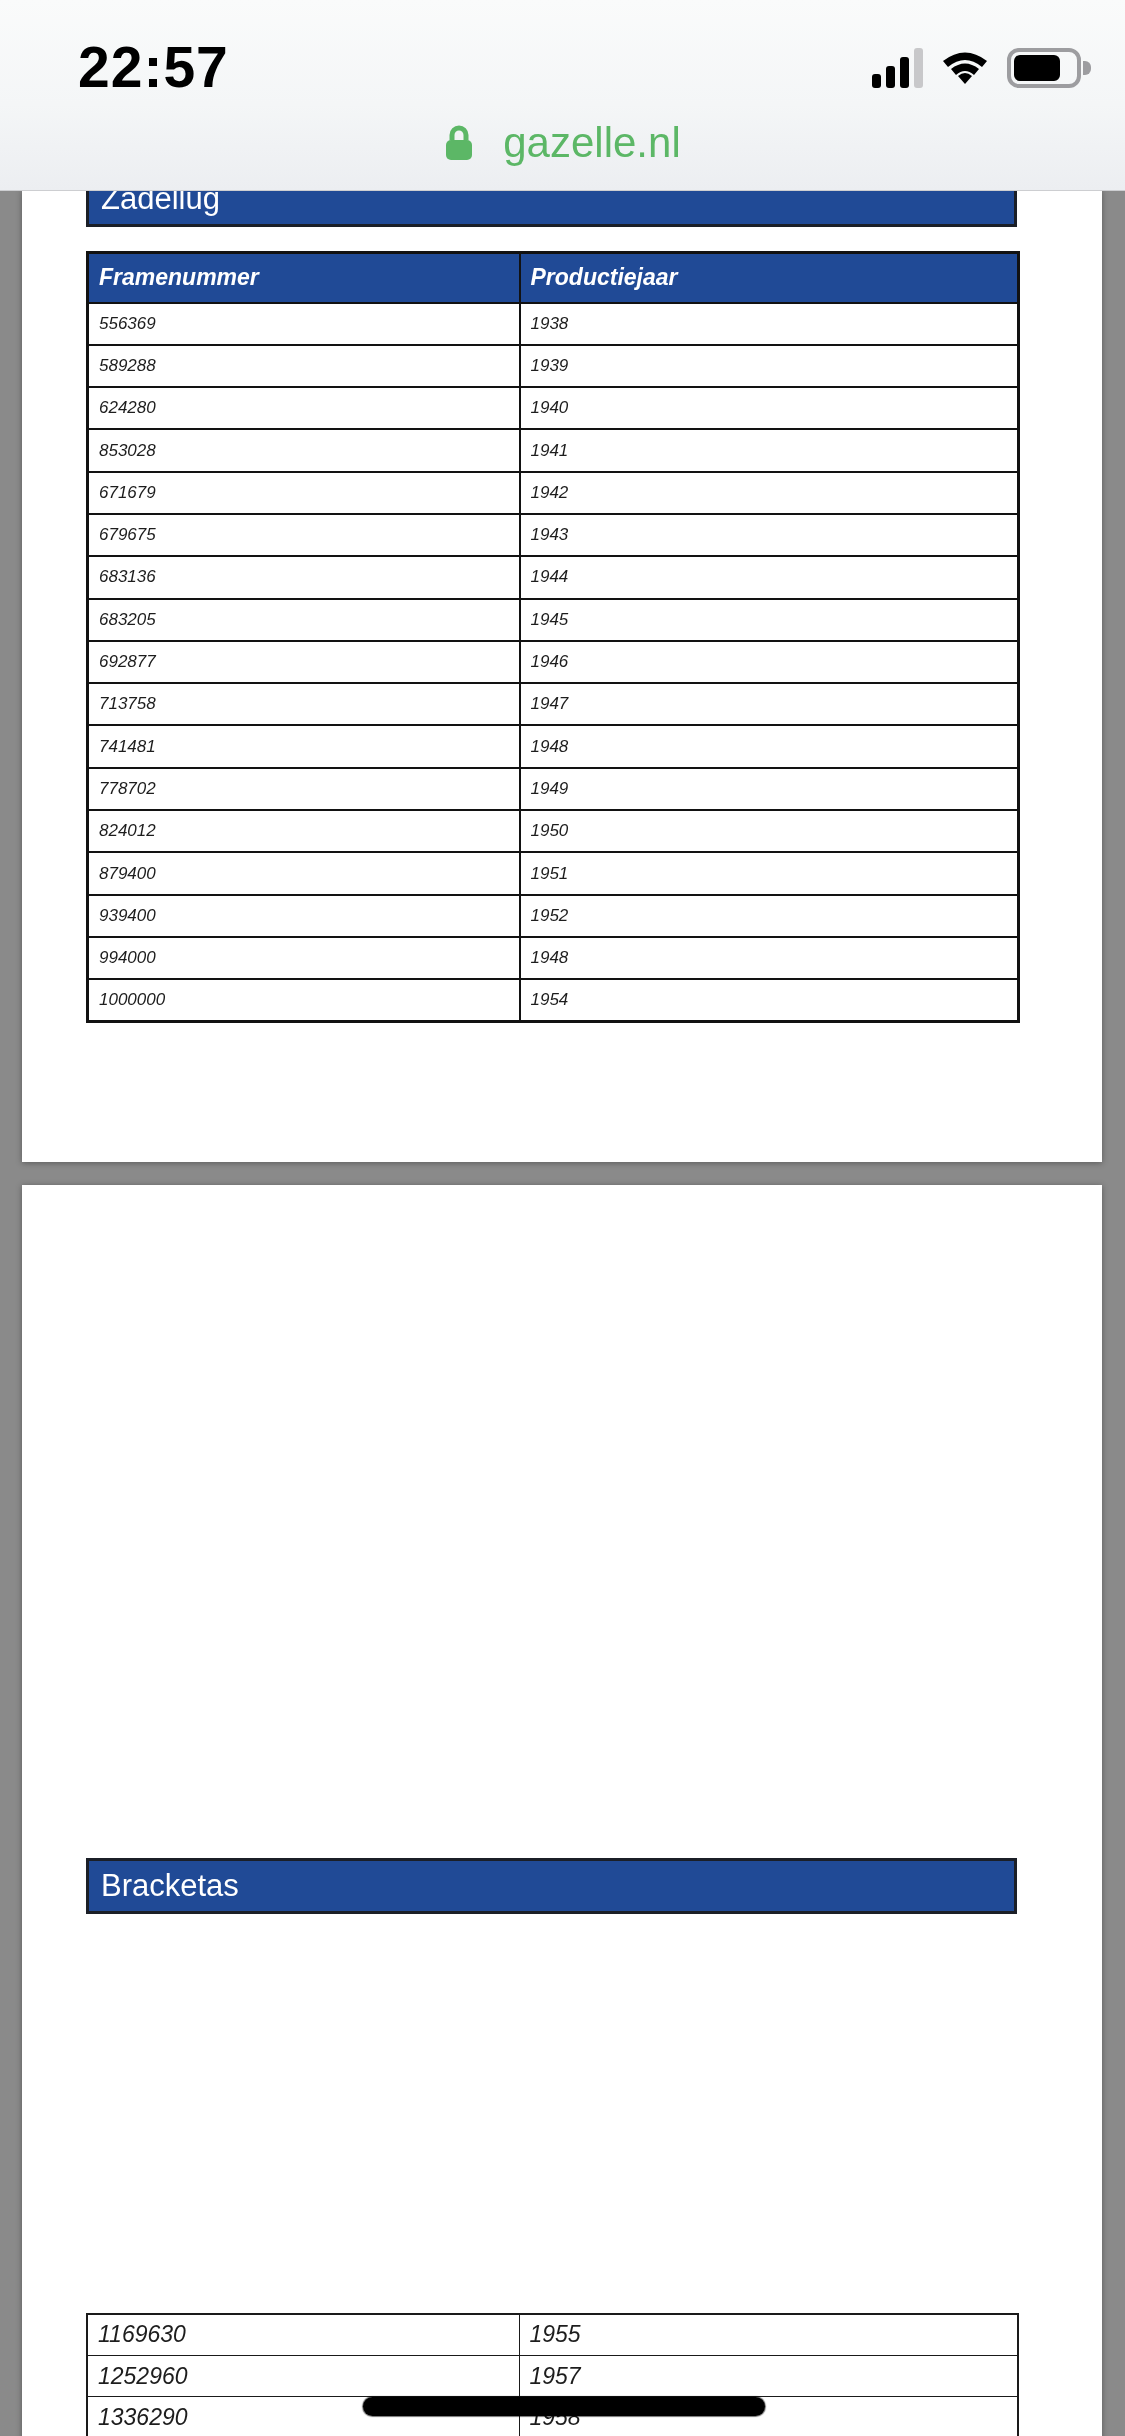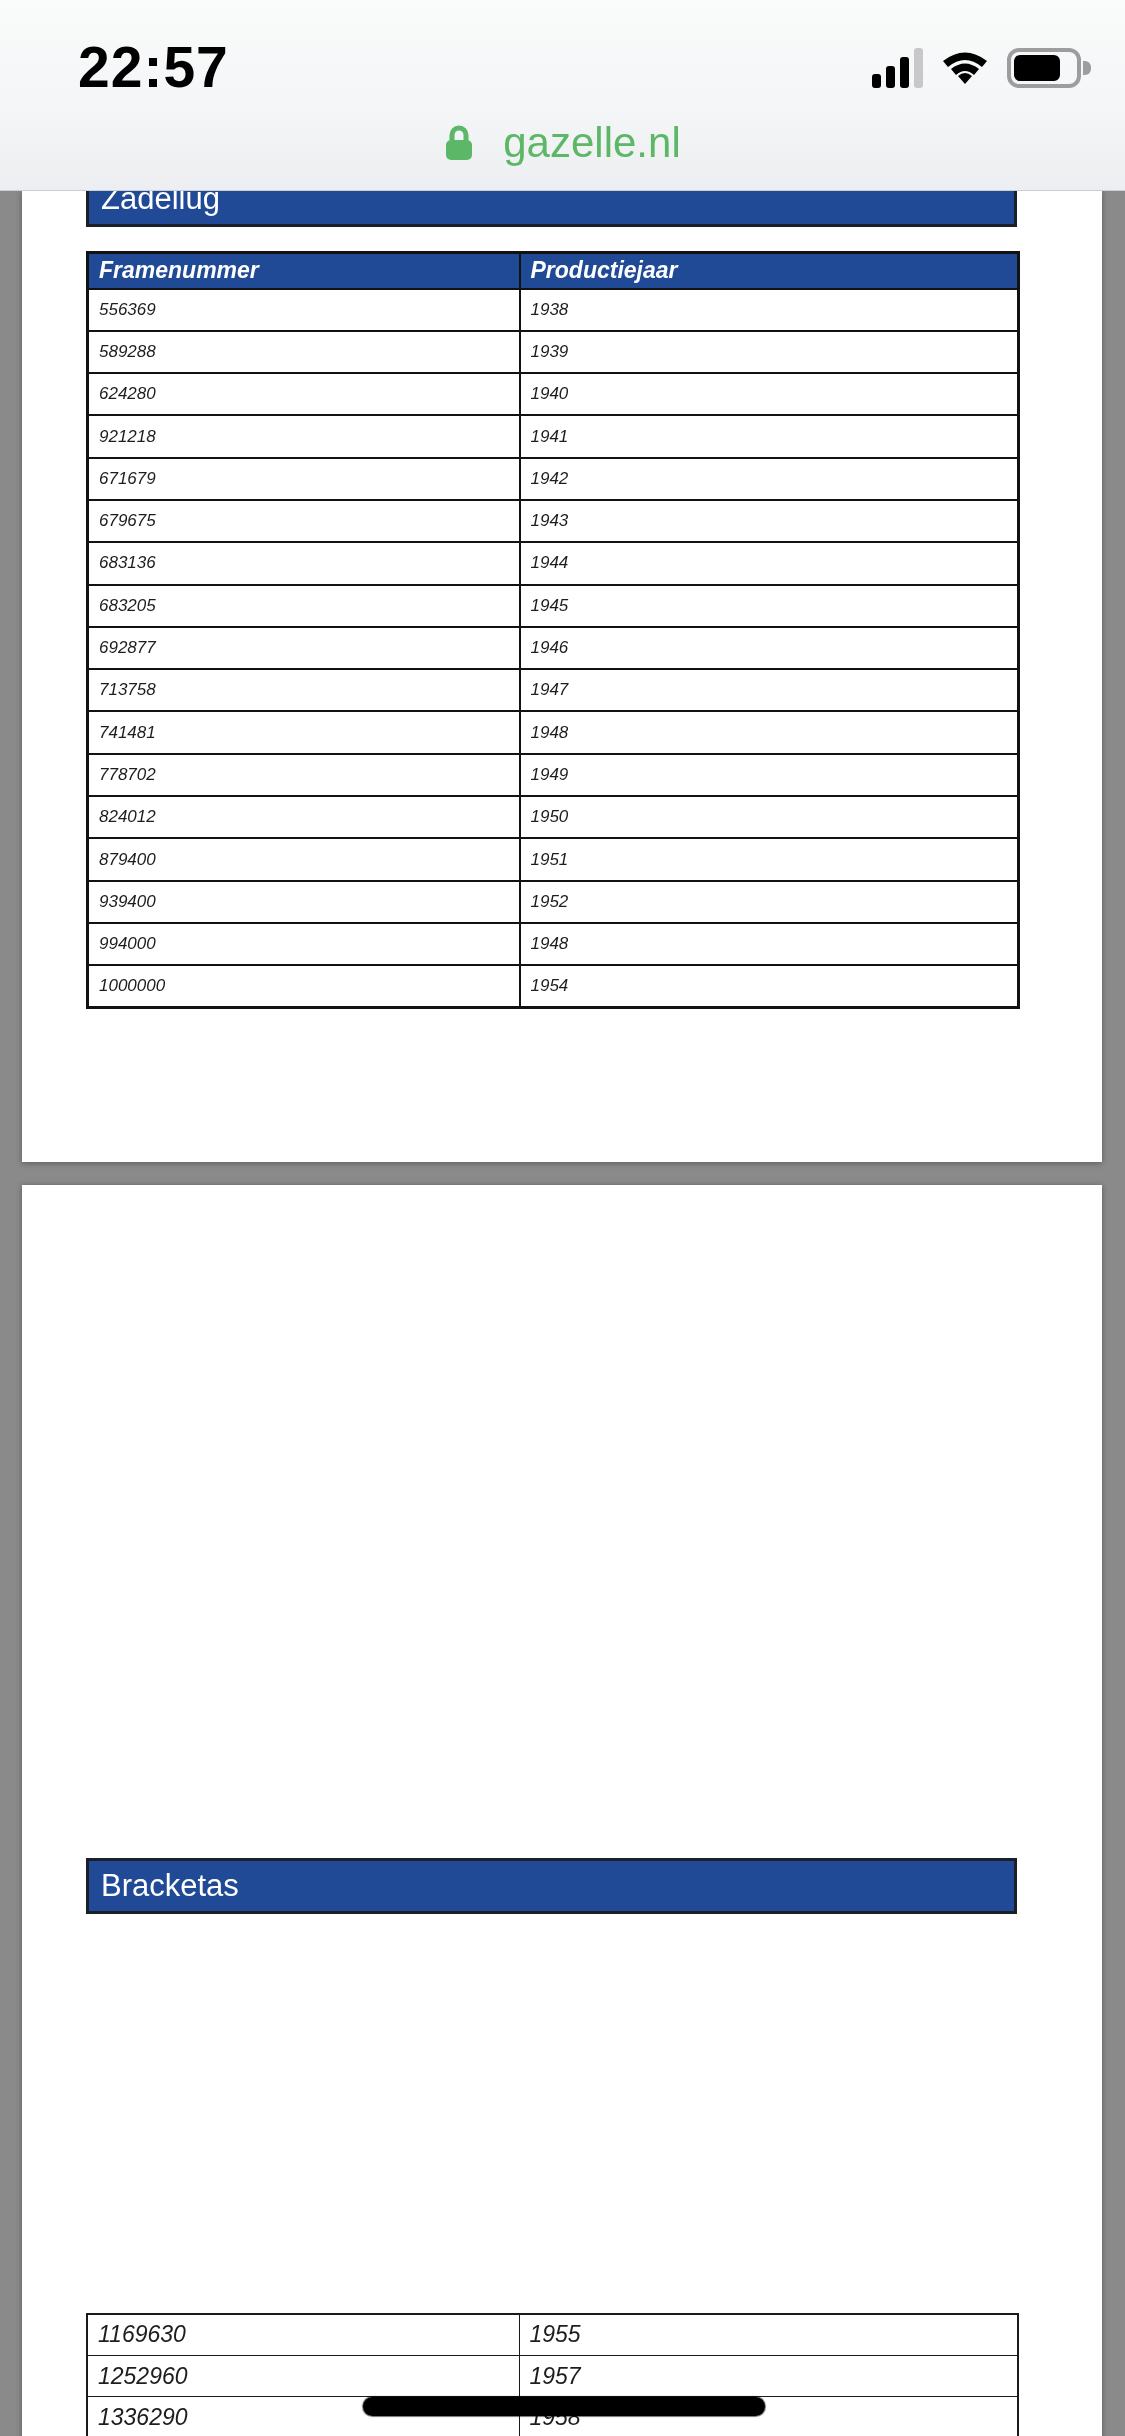--- a/index.html
+++ b/index.html
@@ -77,21 +77,21 @@
     font-style:italic;font-weight:700;font-size:23px;
     padding:0 0 0 10px;
   }
   table.ftable td{
     font-style:italic;color:#1d1d1d;
     padding:0 0 0 10px;vertical-align:middle;background:#fff;
   }
   
   .t1{left:64px;top:61px;border:3px solid #121212;}
   .t1 th,.t1 td{border:2px solid #121212;}
-  .t1 thead tr{height:36px;}
+  .t1 thead tr{height:50px;}
   .t1 tbody tr{height:42.3px;}
   .t1 td{font-size:17px;}
   
   .t2a{left:64px;top:1128px;border:2px solid #1a1a1a;}
   .t2a td{border:1.5px solid #1a1a1a;font-size:23px;}
   .t2a tbody tr{height:34.2px;}
   .t2a tbody tr:nth-child(-n+5){height:41.4px;}
 
   .redaction-bar{
     position:absolute;left:363px;top:2207px;width:402px;height:19px;
@@ -157,21 +157,21 @@
           </tr>
           <tr>
             <td>589288</td>
             <td>1939</td>
           </tr>
           <tr>
             <td>624280</td>
             <td>1940</td>
           </tr>
           <tr>
-            <td>921218</td>
+            <td>853028</td>
             <td>1941</td>
           </tr>
           <tr>
             <td>671679</td>
             <td>1942</td>
           </tr>
           <tr>
             <td>679675</td>
             <td>1943</td>
           </tr>

